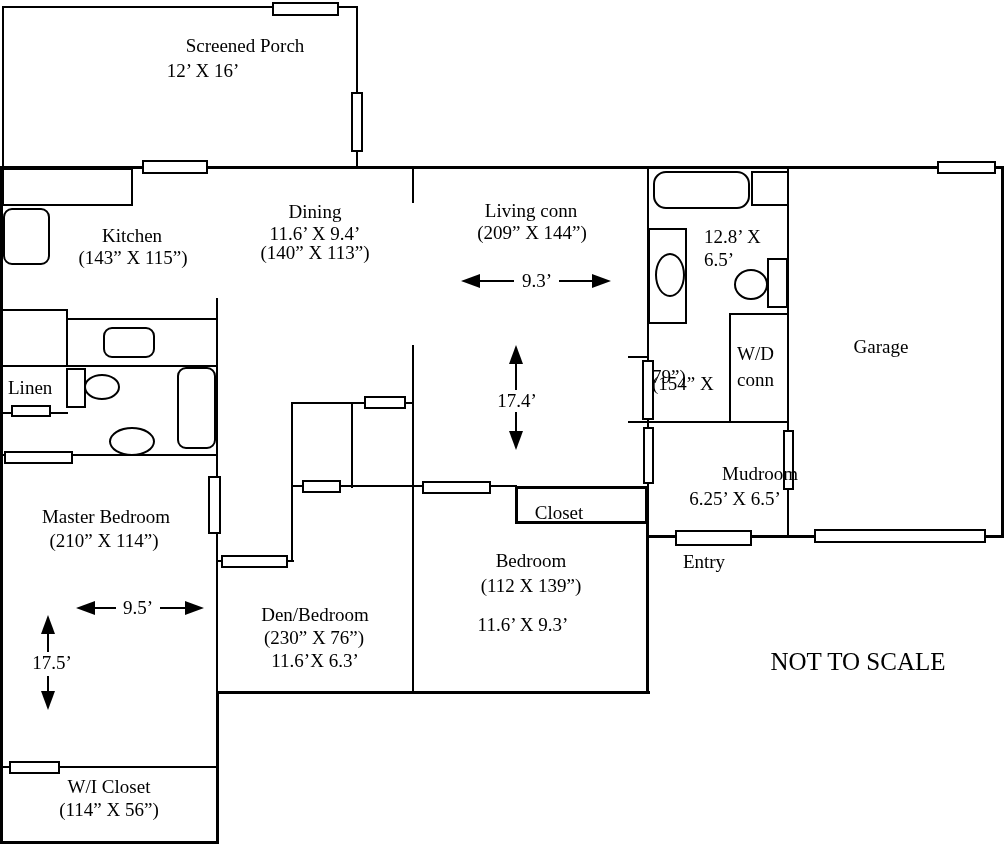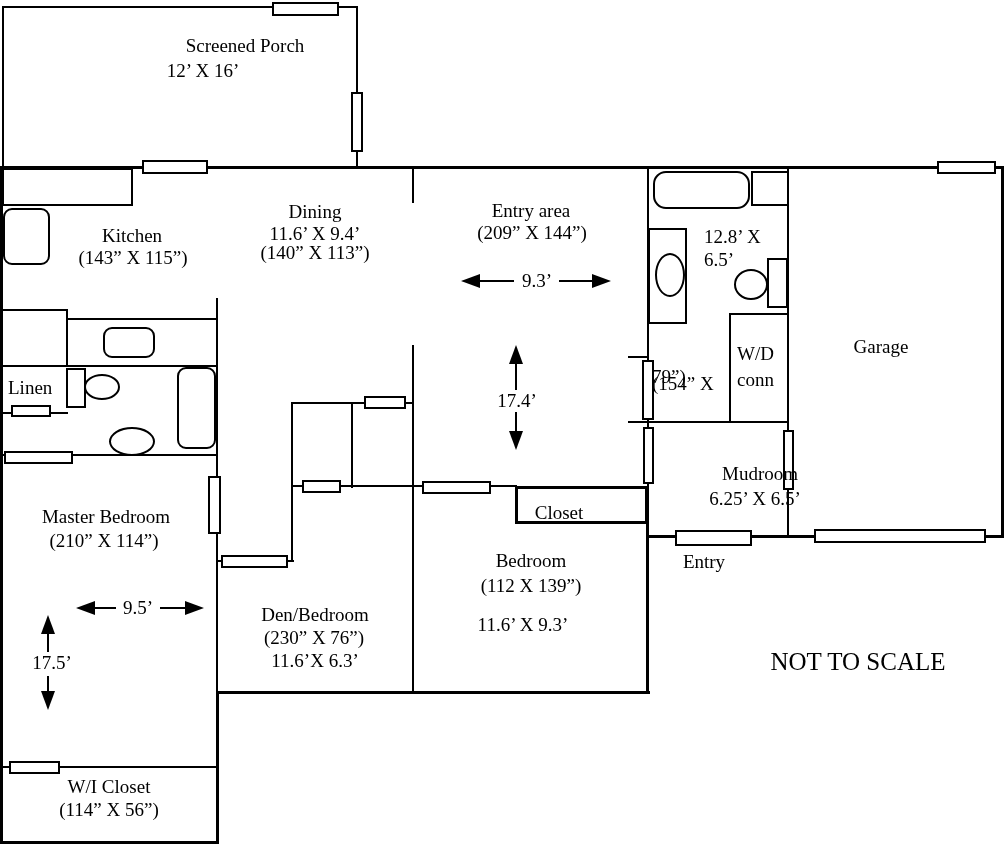--- a/index.html
+++ b/index.html
@@ -128,35 +128,35 @@
   <div class="lbl c" style="left:201px;top:35px;margin-left:44px;">Screened Porch</div>
   <div class="lbl c" style="left:203px;top:60px;">12’ X 16’</div>
 
   <div class="lbl c" style="left:132px;top:225px;">Kitchen</div>
   <div class="lbl c" style="left:133px;top:247px;">(143” X 115”)</div>
 
   <div class="lbl c" style="left:315px;top:201px;">Dining</div>
   <div class="lbl c" style="left:315px;top:223px;">11.6’ X 9.4’</div>
   <div class="lbl c" style="left:315px;top:242px;text-align:right;">(140” X 113”)</div>
 
-  <div class="lbl c" style="left:531px;top:200px;">Entry area</div>
+  <div class="lbl c" style="left:531px;top:200px;">Living conn</div>
   <div class="lbl c" style="left:532px;top:222px;">(209” X 144”)</div>
 
   <div class="lbl" style="left:704px;top:226px;">12.8’ X</div>
   <div class="lbl" style="left:704px;top:249px;">6.5’</div>
   <div class="lbl" style="left:652px;top:343px;margin-top:30px;">(154” X</div>
   <div class="lbl" style="left:652px;top:366px;">79”)</div>
 
   <div class="lbl" style="left:737px;top:343px;">W/D</div>
   <div class="lbl" style="left:737px;top:369px;">conn</div>
 
   <div class="lbl c" style="left:881px;top:336px;">Garage</div>
 
   <div class="lbl c" style="left:748px;top:463px;margin-left:12px;">Mudroom</div>
-  <div class="lbl c" style="left:755px;top:488px;text-align:right;">6.25’ X 6.5’</div>
+  <div class="lbl c" style="left:735px;top:488px;text-align:right;">6.25’ X 6.5’</div>
 
   <div class="lbl c" style="left:704px;top:551px;">Entry</div>
 
   <div class="lbl" style="left:8px;top:377px;">Linen</div>
 
   <div class="lbl c" style="left:106px;top:506px;">Master Bedroom</div>
   <div class="lbl c" style="left:104px;top:530px;">(210” X 114”)</div>
 
   <div class="lbl c" style="left:315px;top:604px;">Den/Bedroom</div>
   <div class="lbl c" style="left:314px;top:627px;">(230” X 76”)</div>

